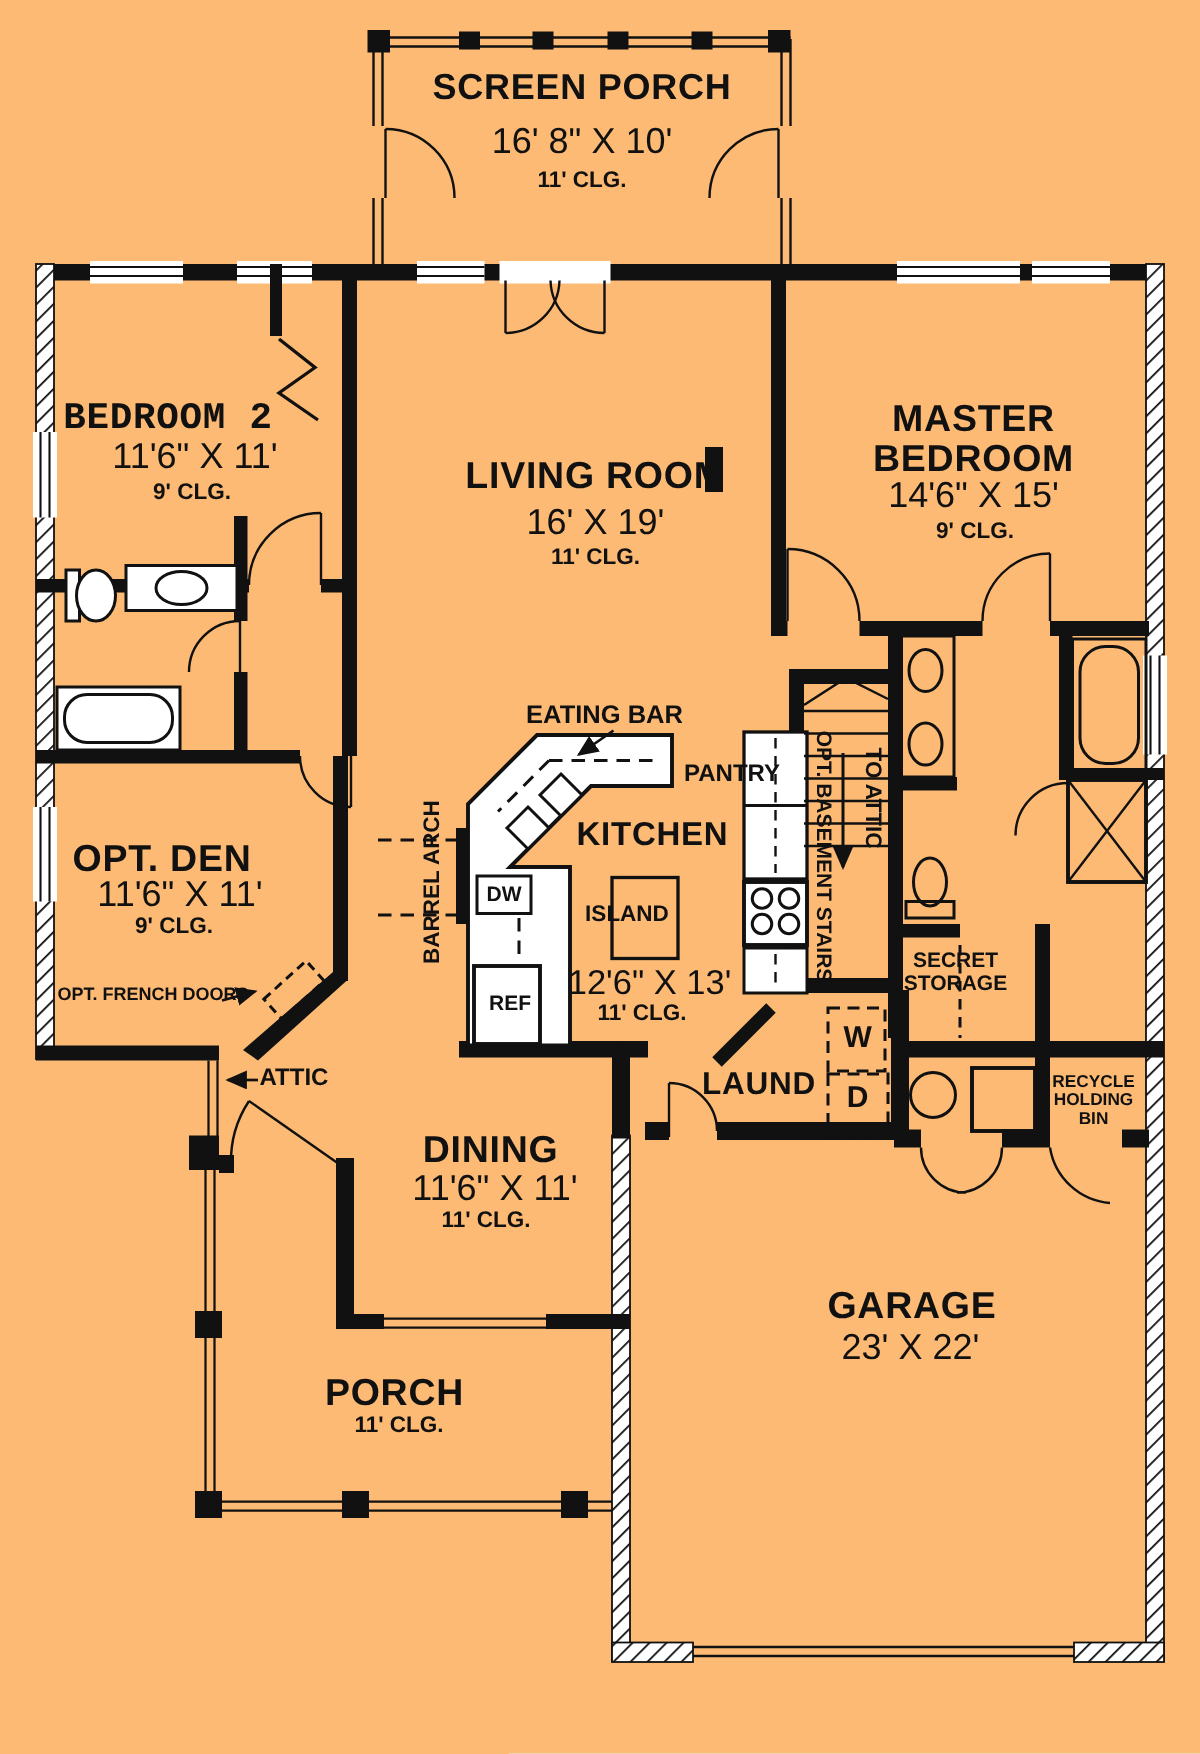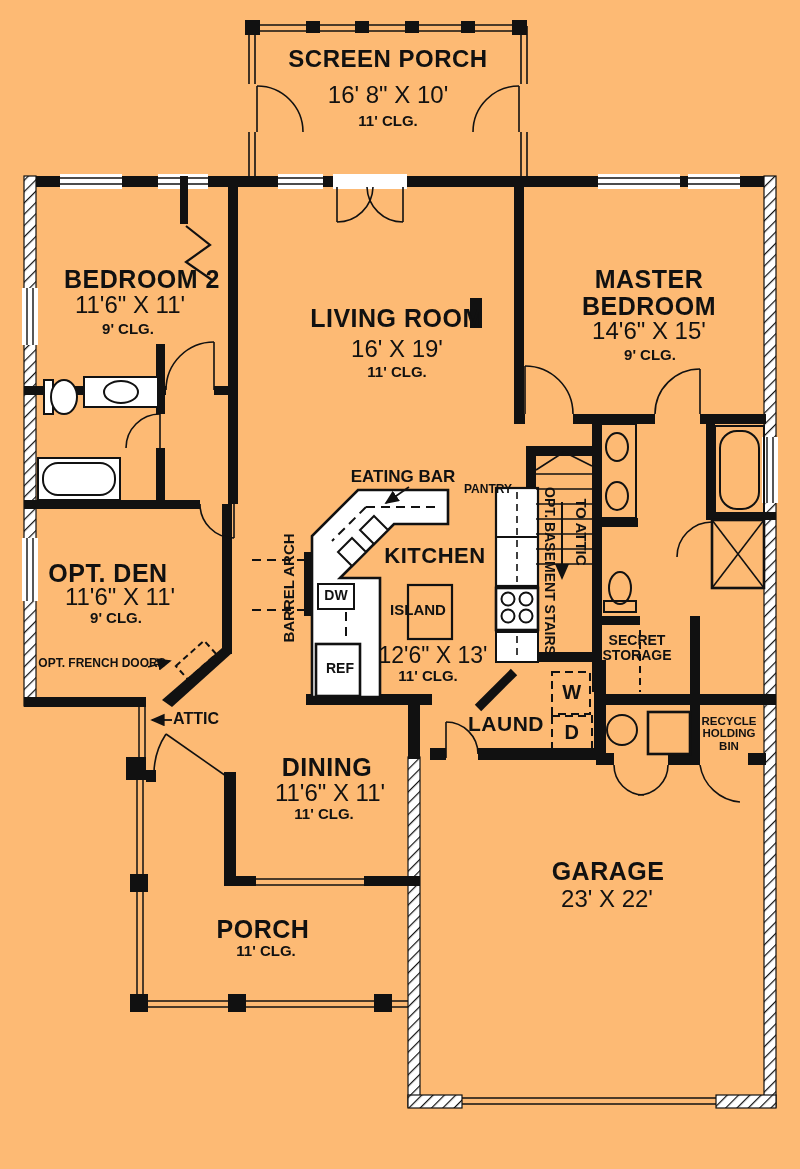--- a/index.html
+++ b/index.html
@@ -290,34 +290,34 @@
     <path d="M409,487 L386,503" marker-end="url(#ah)"></path>
     <path d="M172,720 L152,720" marker-end="url(#ah)"></path>
     <path d="M148,667 L170,661" marker-end="url(#ah)"></path>
   </g>
 </svg>
 
   <div class="lbl name" style="left:388px;top:59px;font-size:24px;">SCREEN PORCH</div>
   <div class="lbl dims" style="left:388px;top:95px;">16' 8" X 10'</div>
   <div class="lbl clg" style="left:388px;top:121px;">11' CLG.</div>
 
-  <div class="lbl name" style="left:142px;top:279px;">BEDROOM 2</div>
+  <div class="lbl name" style="left:112px;top:279px;font-family:Liberation Mono, monospace;">BEDROOM 2</div>
   <div class="lbl dims" style="left:130px;top:305px;">11'6" X 11'</div>
   <div class="lbl clg" style="left:128px;top:329px;">9' CLG.</div>
 
   <div class="lbl name" style="left:397px;top:318px;">LIVING ROOM</div>
   <div class="lbl dims" style="left:397px;top:349px;">16' X 19'</div>
   <div class="lbl clg" style="left:397px;top:372px;">11' CLG.</div>
 
   <div class="lbl name wrap" style="left:649px;top:293px;width:170px;">MASTER BEDROOM</div>
   <div class="lbl dims" style="left:649px;top:331px;">14'6" X 15'</div>
   <div class="lbl clg" style="left:650px;top:355px;">9' CLG.</div>
 
   <div class="lbl small" style="left:403px;top:477px;font-size:17px;">EATING BAR</div>
-  <div class="lbl small" style="left:488px;top:489px;font-size:12px;">PANTRY</div>
+  <div class="lbl small" style="left:488px;top:516px;font-size:16px;">PANTRY</div>
   <div class="lbl name" style="left:435px;top:556px;font-size:22px;">KITCHEN</div>
   <div class="lbl small vert-up" style="left:289px;top:588px;">BARREL ARCH</div>
   <div class="lbl small" style="left:336px;top:596px;font-size:14px;">DW</div>
   <div class="lbl small" style="left:418px;top:610px;">ISLAND</div>
   <div class="lbl dims" style="left:433px;top:655px;font-size:23px;">12'6" X 13'</div>
   <div class="lbl clg" style="left:428px;top:676px;">11' CLG.</div>
   <div class="lbl small" style="left:340px;top:669px;font-size:14px;">REF</div>
 
   <div class="lbl small vert-dn" style="left:581px;top:532px;">TO ATTIC</div>
   <div class="lbl small vert-dn" style="left:549px;top:571px;font-size:14px;">OPT. BASEMENT STAIRS</div>

